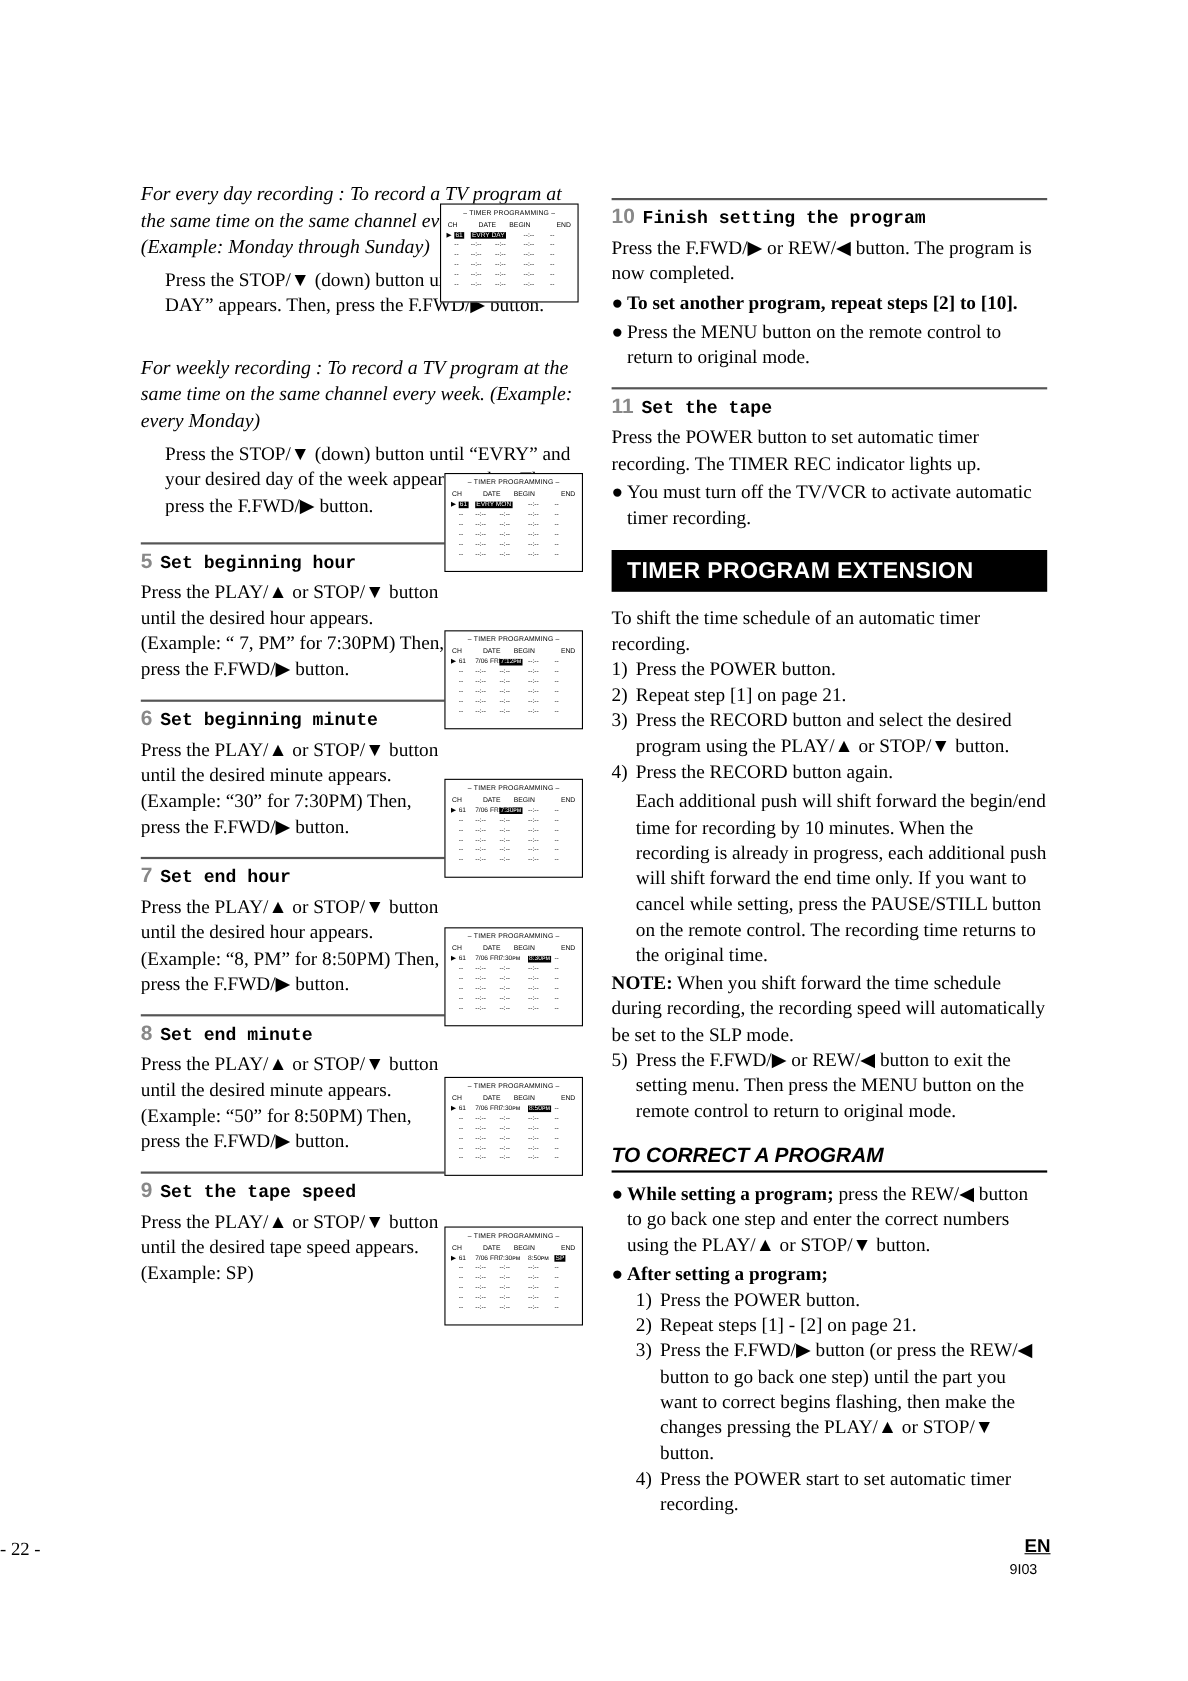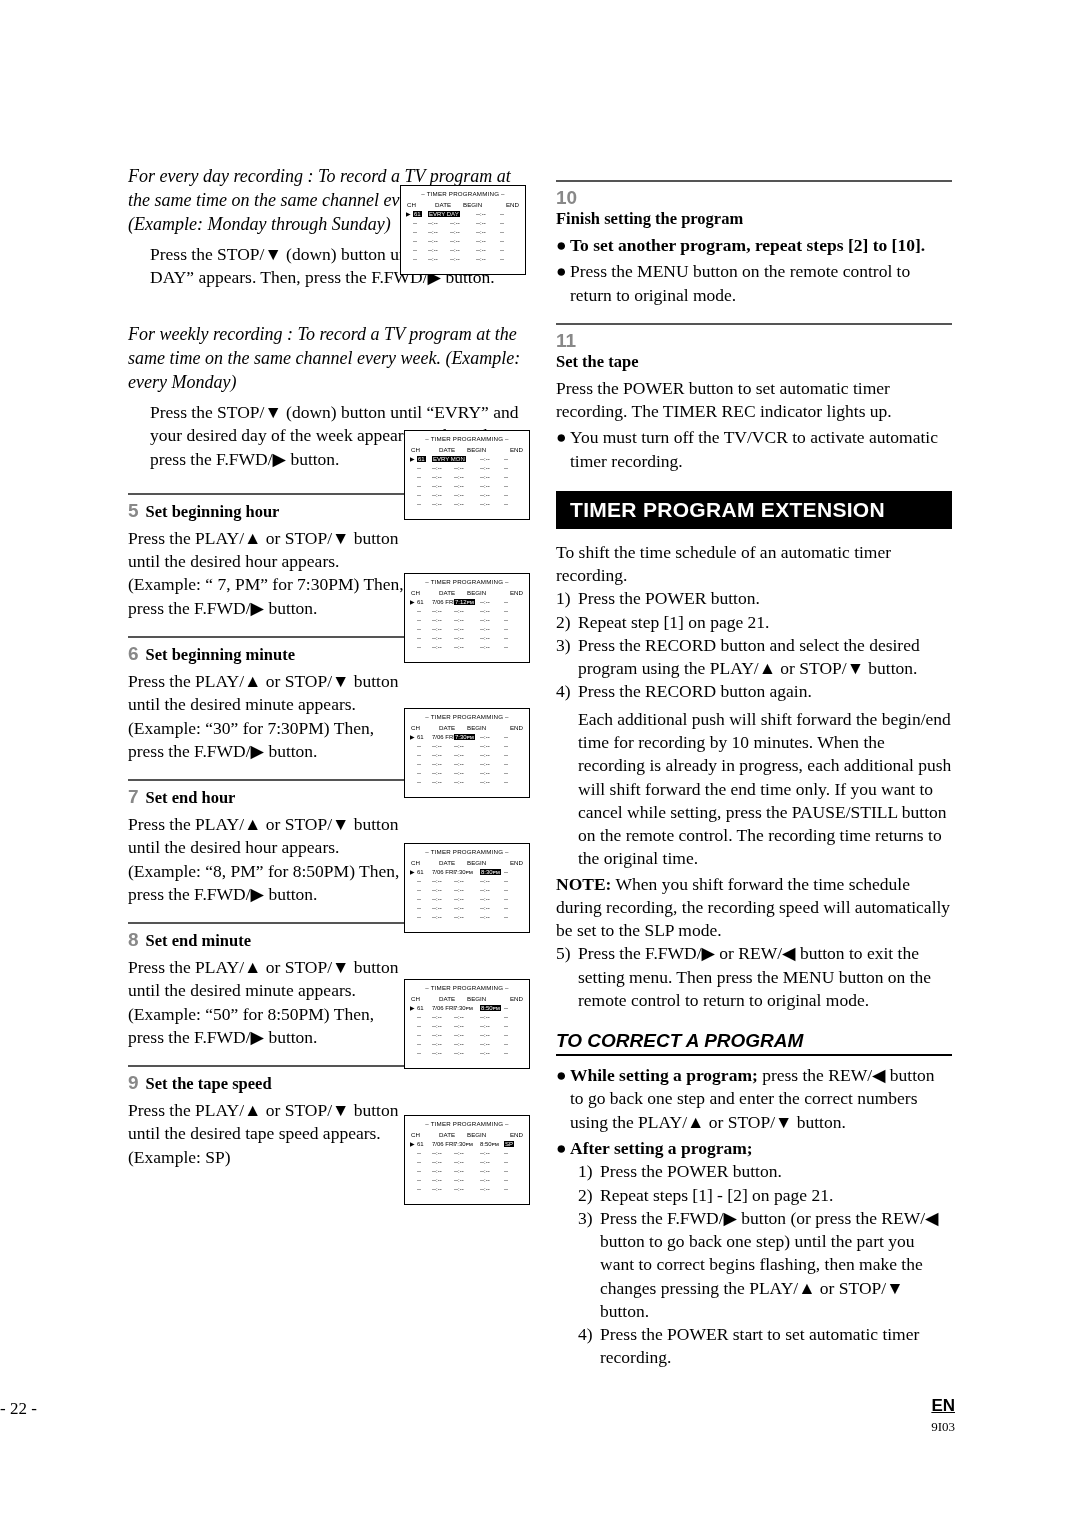--- a/index.html
+++ b/index.html
@@ -58,28 +58,27 @@
     margin-bottom: 5px;
   }
   .step-num {
     font-family: "Liberation Sans", sans-serif;
     font-size: 19px;
     font-weight: bold;
     color: #888;
     margin-right: 7px;
   }
   .step-label {
-    font-family: Liberation Serif, serif;
+    font-family: Liberation Mono, monospace;
     font-size: 16.5px;
     font-weight: bold;
     color: #000;
   }
   .step-head.rt {
     border-top: 2.5px solid #555;
-    flex-direction: column;
   }
 
   
   .osd {
     border: 1.5px solid #000;
     background: #fff;
     width: 124px;
     height: 88px;
     position: absolute;
     font-family: "Liberation Sans", sans-serif;
@@ -177,23 +176,23 @@
     right: 125px;
     top: 1396px;
     font-family: "Liberation Sans", sans-serif;
     font-size: 17px;
     font-weight: bold;
     text-align: center;
     text-decoration: underline;
   }
   .footer-code {
     position: absolute;
-    right: 125px;
+    right: 137px;
     top: 1419px;
-    font-family: Liberation Serif, serif;
+    font-family: Liberation Sans, sans-serif;
     font-size: 13px;
     text-align: right;
   }
 </style>
 </head>
 <body>
 
 <div class="page">
 
   <div class="col-left">
@@ -670,20 +669,21 @@
     </div>
   </div>
 
   <div class="col-right">
 
     <div>
       <div class="step-head rt" style="margin-top:0">
         <span class="step-num">10</span>
         <span class="step-label">Finish setting the program</span>
       </div>
+      <p class="body-text">Press the F.FWD/▶ or REW/◀ button. The program is now completed.</p>
       <div class="bullet-line">
         <span class="bdot">●</span>
         <span class="btxt bold">To set another program, repeat steps [2] to [10].</span>
       </div>
       <div class="bullet-line">
         <span class="bdot">●</span>
         <span class="btxt">Press the MENU button on the remote control to return to original mode.</span>
       </div>
     </div>
 

